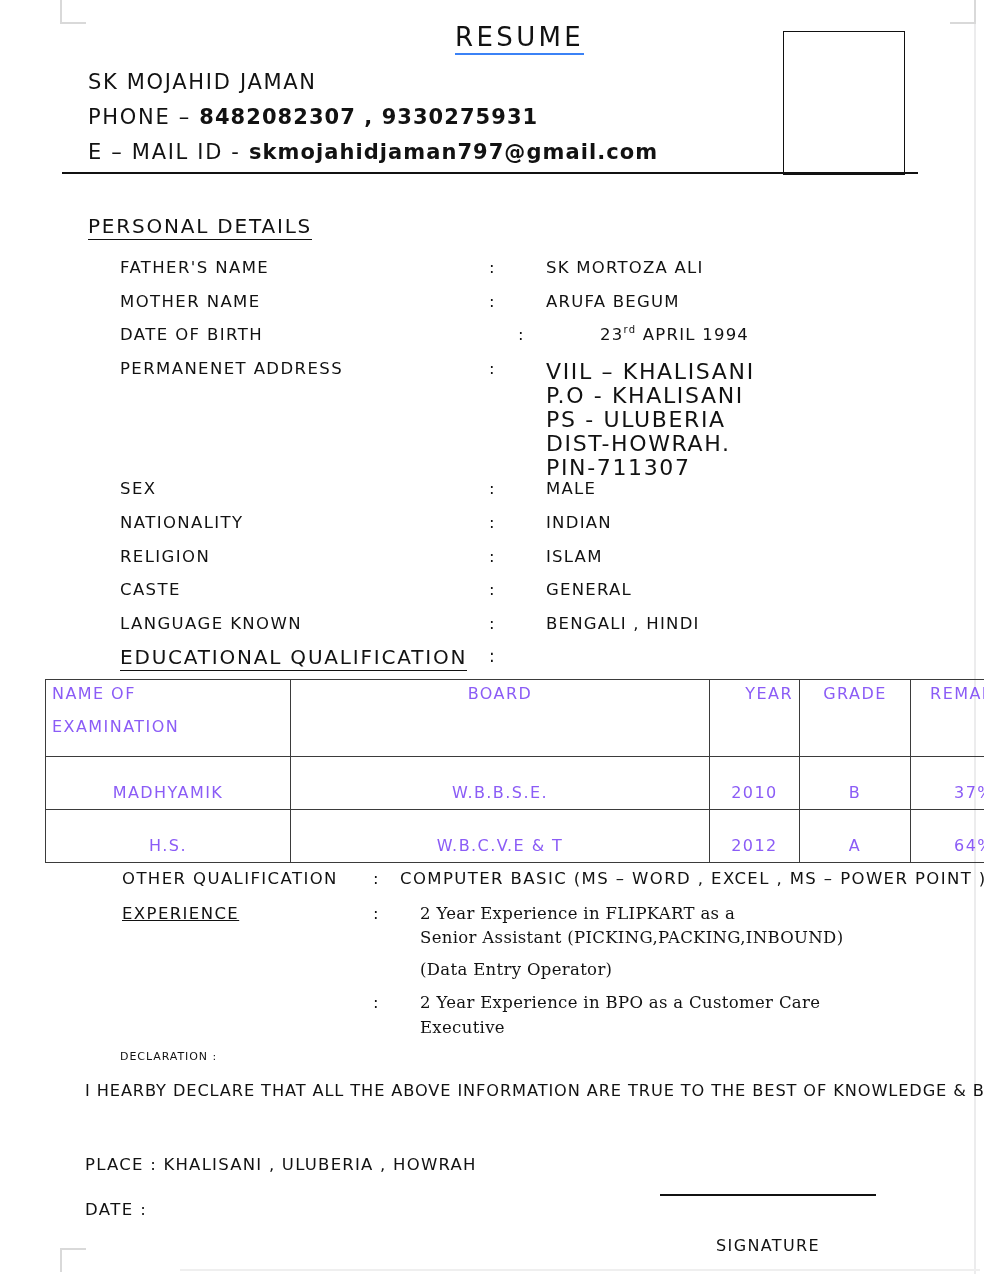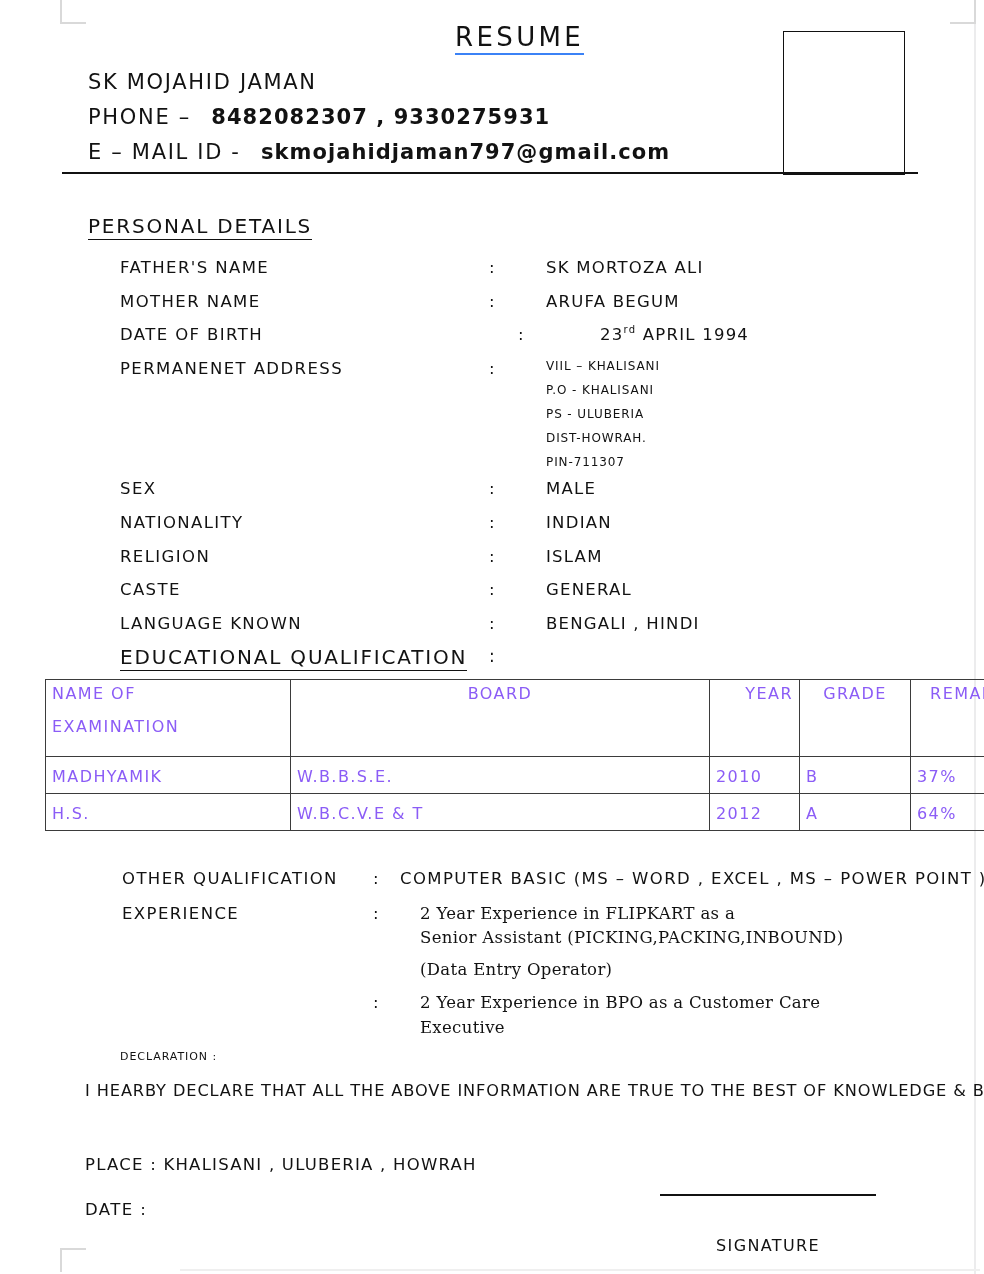--- a/index.html
+++ b/index.html
@@ -86,21 +86,20 @@
     font-size: 21px;
     letter-spacing: 0.08em;
     white-space: nowrap;
   }
   .hdr-name  { top: 70px; }
   .hdr-phone { top: 105px; }
   .hdr-mail  { top: 140px; }
   .hdr-value-bold {
     font-weight: 700;
     letter-spacing: 0.05em;
-    margin-left: 12px;
   }
 
   .photo-box {
     position: absolute;
     left: 783px;
     top: 31px;
     width: 120px;
     height: 142px;
     border: 1.6px solid #111;
     background: #fff;
@@ -154,21 +153,21 @@
   .dob-colon { left: 518px; }
   .dob-val   { left: 600px; }
   .dob-val sup {
     font-size: 10px;
     vertical-align: super;
   }
 
   .addr-line {
     position: absolute;
     left: 546px;
-    font-size: 12px;
+    font-size: 22px;
     letter-spacing: 0.075em;
     white-space: nowrap;
   }
 
   
   table.edu {
     position: absolute;
     left: 45px;
     top: 679px;
     width: 927px;
@@ -179,42 +178,42 @@
     border: 1.3px solid #3b3b3b;
     font-size: 16px;
     letter-spacing: 0.09em;
     padding: 4px 6px;
     vertical-align: top;
     color: #8b5cf6;
   }
   table.edu tr.head td { height: 68px; }
   table.edu tr.body td {
     height: 26px;
-    text-align: left;
+    text-align: center;
     vertical-align: middle;
-    padding-top: 6px;
+    padding-top: 22px;
     margin-top: 26px;
   }
   td.c-name  { width: 232px; }
   td.c-board { width: 406px; text-align: center; }
   td.c-year  { width: 77px;  text-align: right; }
   td.c-grade { width: 98px;  text-align: center; }
   td.c-rem   { width: 114px; text-align: center; }
   td.c-name .ln2 { display: block; margin-top: 14px; }
 
   
   .oq-label, .exp-label {
     position: absolute;
     left: 122px;
     font-size: 16.5px;
     letter-spacing: 0.085em;
     white-space: nowrap;
   }
   .oq-label { top: 869px; }
-  .exp-label { top: 904px; }
+  .exp-label { top: 904px; text-decoration: underline; }
   .oq-colon, .exp-colon, .exp-colon2 {
     position: absolute;
     left: 373px;
     font-size: 16.5px;
   }
   .oq-colon { top: 869px; }
   .exp-colon { top: 904px; }
   .exp-colon2 { top: 993px; }
   .oq-val {
     position: absolute;

